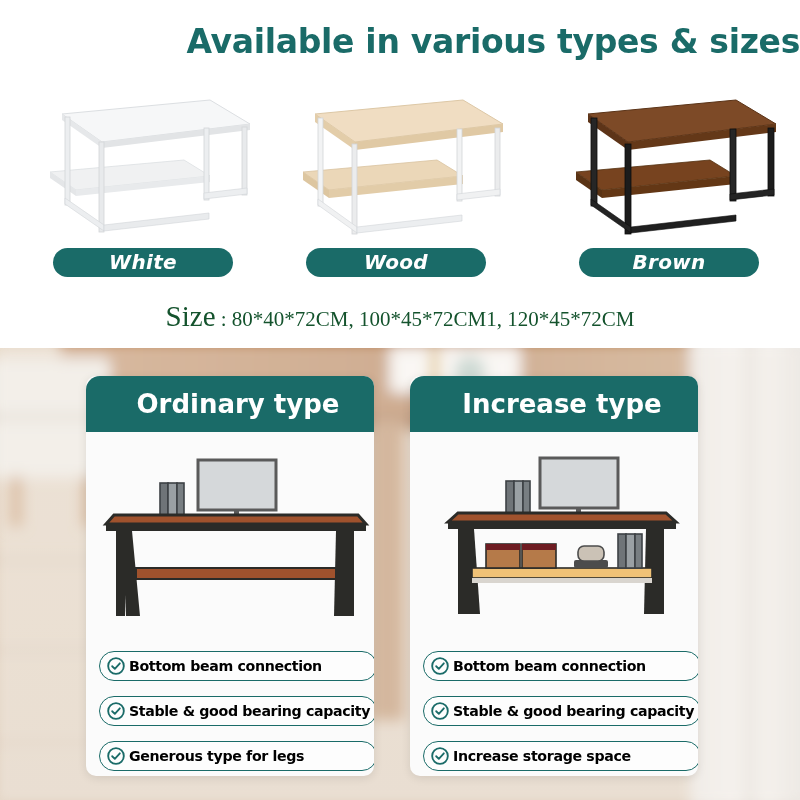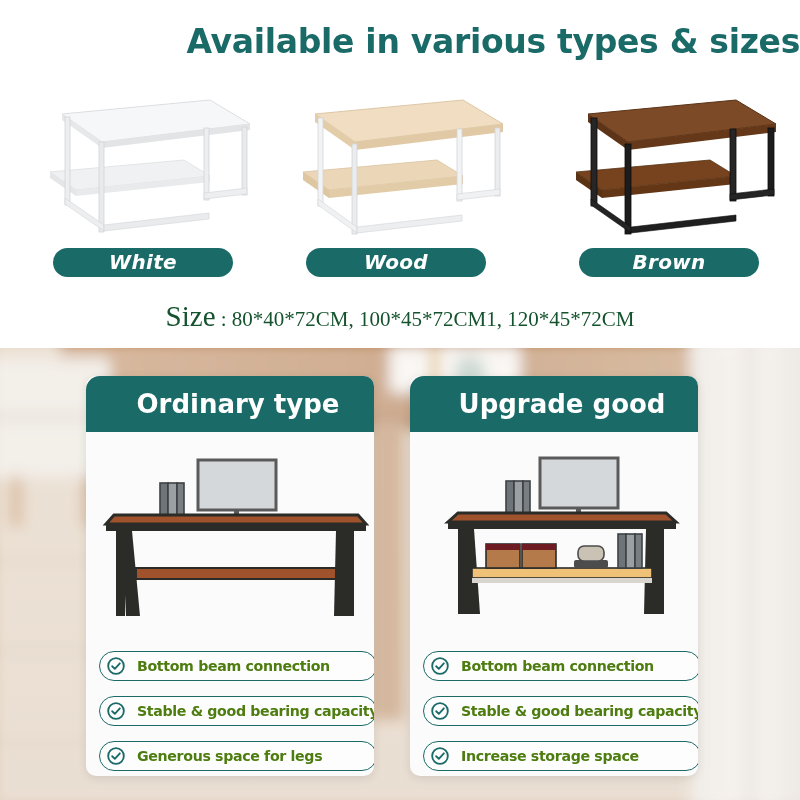--- a/index.html
+++ b/index.html
@@ -88,23 +88,23 @@
     height: 30px; margin-bottom: 15px;
     border: 1.4px solid #1a6b68;
     border-radius: 15px;
     background: rgba(255,255,255,0.55);
     display: flex; align-items: center;
     padding-left: 6px;
     box-sizing: border-box;
   }
   .check-icon { flex: 0 0 auto; width: 20px; height: 20px; margin-right: 3px; }
   .feature-label {
-    font-size: 14.2px; font-weight: bold; color: #4d7c0f;
+    font-size: 14.2px; font-weight: bold; color: #000000;
     font-family: "DejaVu Sans", sans-serif;
-    white-space: nowrap; letter-spacing: -0.35px; margin-left: 8px;
+    white-space: nowrap; letter-spacing: -0.35px;
   }
 </style>
 </head>
 <body>
 
 <div class="page">
 
   <div class="top-section">
 
     <div class="main-title">Available in various types &amp; sizes</div>
@@ -276,27 +276,27 @@
             <circle cx="12" cy="12" r="9.4" fill="none" stroke="#1a6b68" stroke-width="2.2"></circle>
             <polyline points="7.4,12.3 10.6,15.4 16.6,8.8" fill="none" stroke="#1a6b68" stroke-width="2.2" stroke-linecap="round" stroke-linejoin="round"></polyline>
           </svg>
           <span class="feature-label">Stable &amp; good bearing capacity</span>
         </div>
         <div class="feature">
           <svg class="check-icon" viewBox="0 0 24 24">
             <circle cx="12" cy="12" r="9.4" fill="none" stroke="#1a6b68" stroke-width="2.2"></circle>
             <polyline points="7.4,12.3 10.6,15.4 16.6,8.8" fill="none" stroke="#1a6b68" stroke-width="2.2" stroke-linecap="round" stroke-linejoin="round"></polyline>
           </svg>
-          <span class="feature-label">Generous space for legs</span>
+          <span class="feature-label">Generous type for legs</span>
         </div>
       </div>
     </div>
 
     <div class="panel right">
-      <div class="panel-header">Upgrade good</div>
+      <div class="panel-header">Increase type</div>
 
       <svg class="panel-illus" viewBox="0 0 296 205">
 
         <rect x="126" y="20" width="78" height="50" fill="#d5d8da" stroke="#5a5a5a" stroke-width="3"></rect>
         <rect x="162" y="70" width="5" height="13" fill="#5a5a5a"></rect>
         <rect x="145" y="82" width="40" height="4" rx="2" fill="#5a5a5a"></rect>
 
         <rect x="92" y="43" width="8" height="32" fill="#6f7478" stroke="#3d4145" stroke-width="1.6"></rect>
         <rect x="100" y="43" width="9" height="32" fill="#9aa0a4" stroke="#3d4145" stroke-width="1.6"></rect>
         <rect x="109" y="43" width="7" height="32" fill="#787e82" stroke="#3d4145" stroke-width="1.6"></rect>

